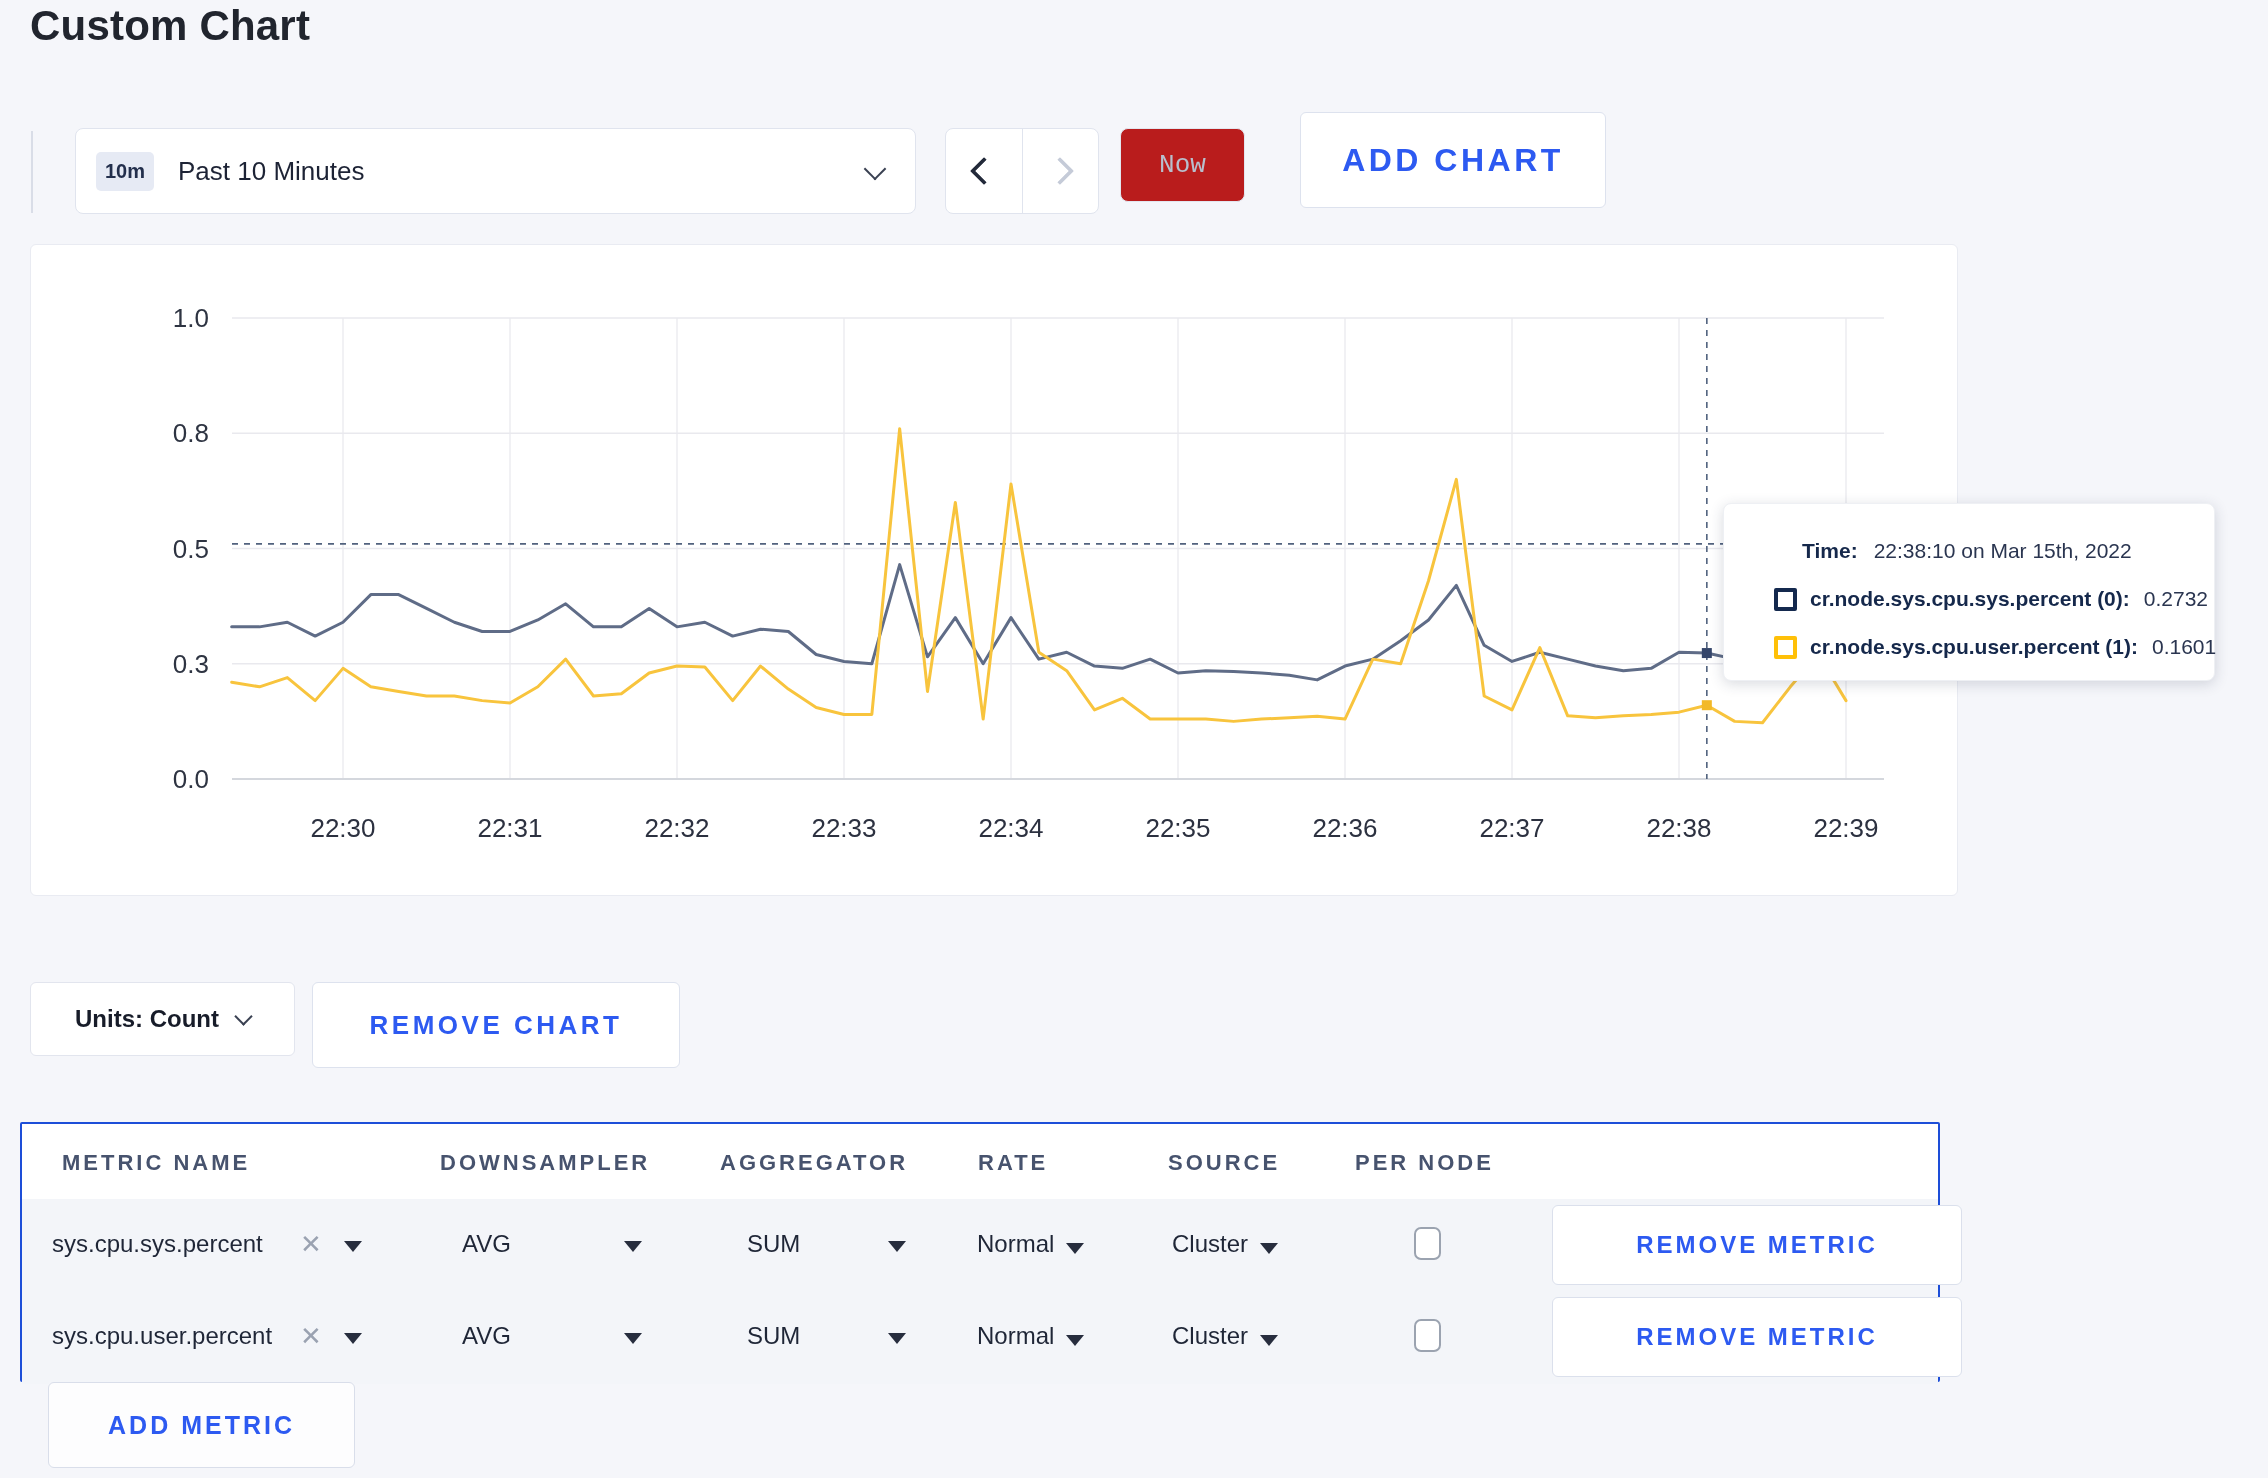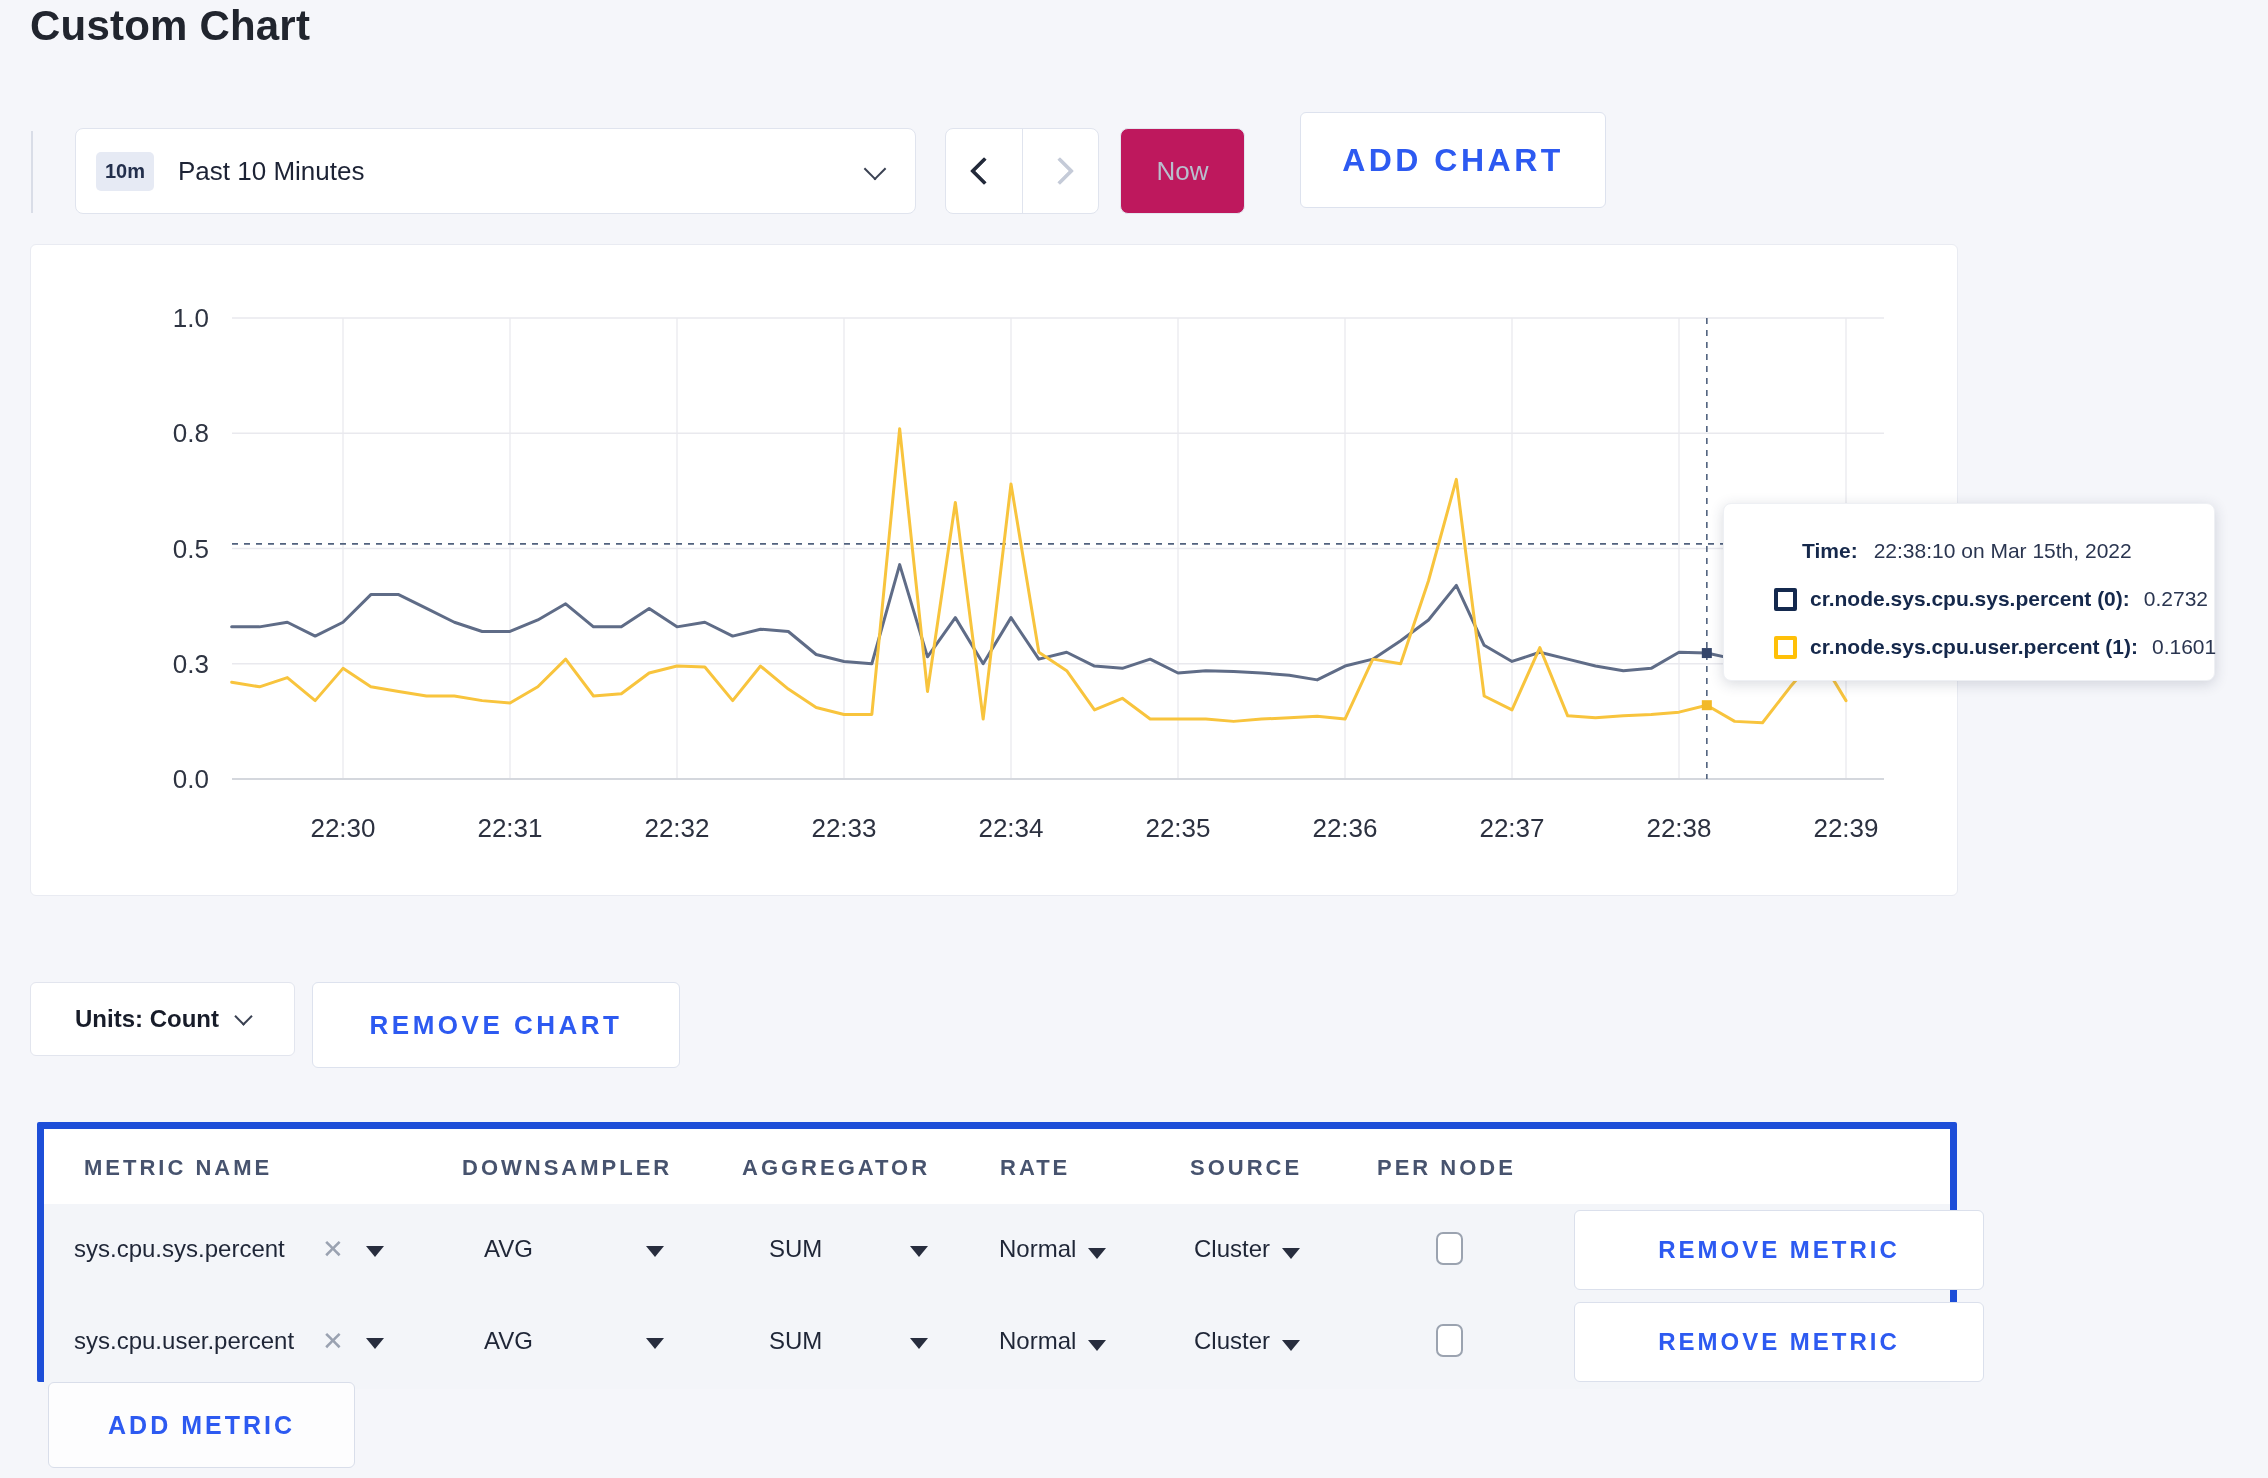--- a/index.html
+++ b/index.html
@@ -45,23 +45,23 @@
     display:flex;box-sizing:border-box;
   }
   .nav-btn{
     flex:1;display:flex;align-items:center;justify-content:center;cursor:pointer;background:none;border:none;
   }
   .nav-btn + .nav-btn{border-left:1px solid #e0e4ee;}
   .chev-left{width:16px;height:16px;border-left:4px solid #232a3a;border-bottom:4px solid #232a3a;transform:rotate(45deg);border-radius:1px;}
   .chev-right{width:16px;height:16px;border-right:4px solid #c5cbd8;border-top:4px solid #c5cbd8;transform:rotate(45deg);border-radius:1px;}
 
   .now-btn{
-    position:absolute;left:1120px;top:128px;width:125px;height:86px;
-    background:#be185d;border:1px solid #e3e6ef;border-radius:8px;
-    font-size:26px;color:#b8bfcd;font-family:Liberation Sans, sans-serif;cursor:default;
+    position:absolute;left:1120px;top:128px;width:125px;height:74px;
+    background:#b91c1c;border:1px solid #e3e6ef;border-radius:8px;
+    font-size:26px;color:#b8bfcd;font-family:Liberation Mono, monospace;cursor:default;
   }
   .add-chart-btn{
     position:absolute;left:1300px;top:112px;width:306px;height:96px;
     background:#fff;border:1px solid #dde2ee;border-radius:6px;
     font-size:32px;font-weight:600;letter-spacing:3.5px;color:#2d5af1;font-family:inherit;cursor:pointer;
   }
 
   
   .chart-card{
     position:absolute;left:30px;top:244px;width:1928px;height:652px;
@@ -92,22 +92,22 @@
   .units-label{font-size:24px;font-weight:bold;color:#171c29;}
   .units-btn .chev{width:11px;height:11px;border-width:2.5px;margin-top:-6px;}
   .remove-chart-btn{
     position:absolute;left:312px;top:982px;width:368px;height:86px;
     background:#fff;border:1px solid #dde2ee;border-radius:6px;
     font-size:26px;font-weight:600;letter-spacing:3.5px;color:#2d5af1;font-family:inherit;cursor:pointer;
   }
 
   
   .table-card{
-    position:absolute;left:37px;top:1122px;width:1920px;height:260px;
-    background:#a16207;border:7px solid #1d4ed8;border-radius:2px;box-sizing:border-box;
+    position:absolute;left:20px;top:1122px;width:1920px;height:260px;
+    background:#a16207;border:2px solid #1d4ed8;border-radius:2px;box-sizing:border-box;
   }
   .thead{position:relative;height:75px;background:#fff;}
   .th{
     position:absolute;top:26px;font-size:22px;letter-spacing:3px;color:#47536e;font-weight:600;white-space:nowrap;
   }
   .tbody{position:absolute;left:0;top:75px;width:100%;height:185px;background:#f3f5f9;}
   .mrow{position:relative;height:92px;}
   .cell-text{position:absolute;font-size:24px;color:#1f2637;top:31px;white-space:nowrap;}
   .x-icon{position:absolute;top:30px;font-size:26px;color:#9aa2b1;cursor:pointer;}
   .caret{

